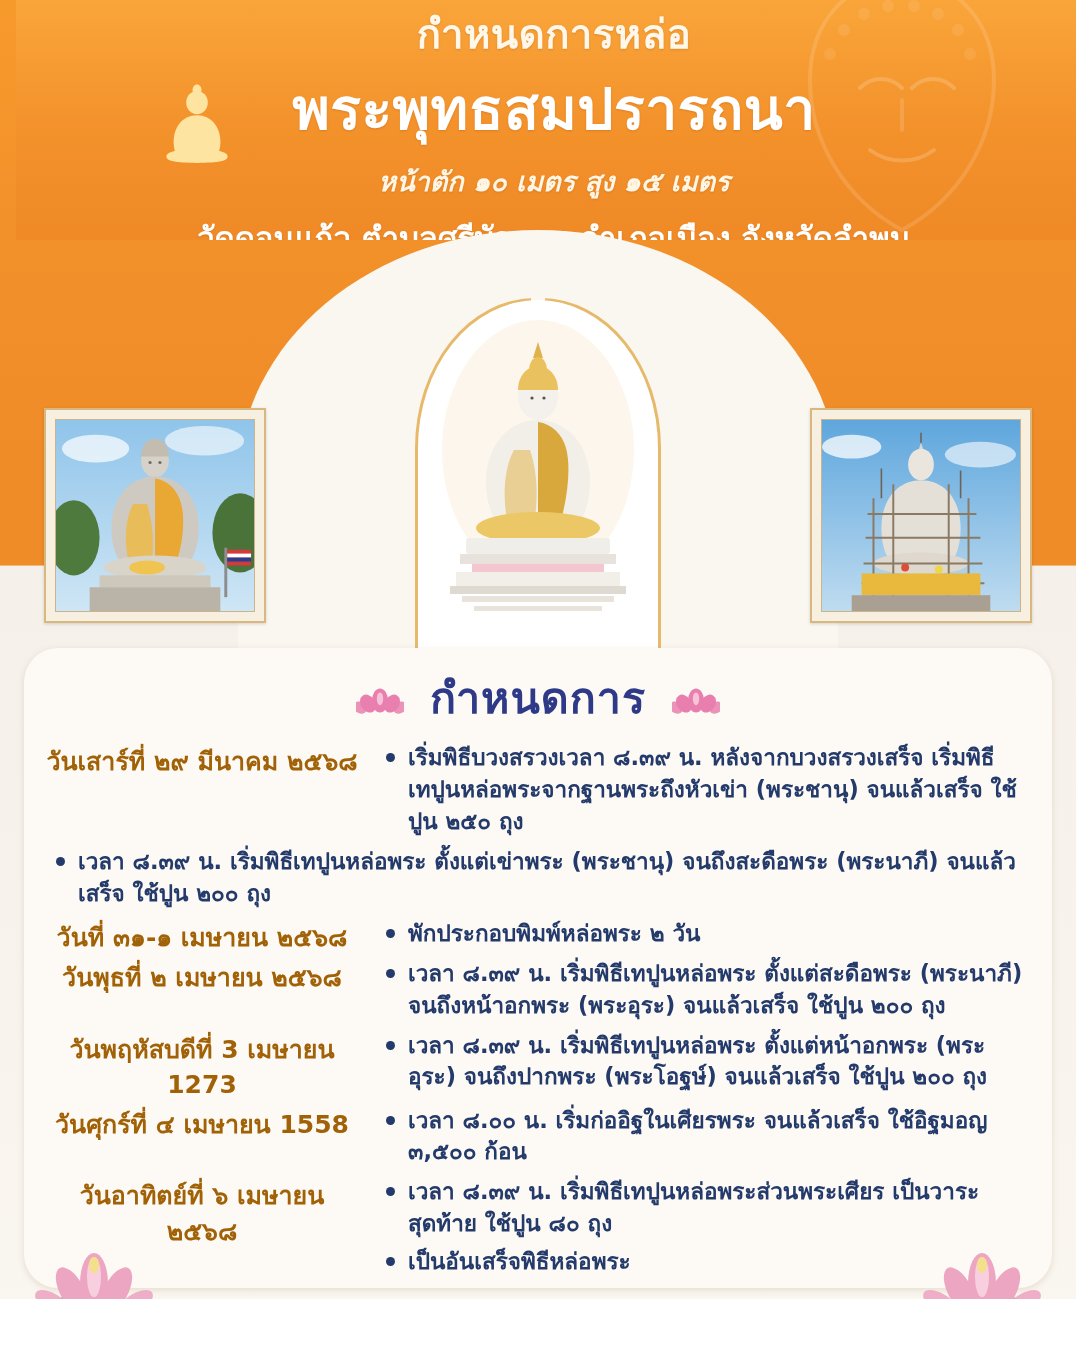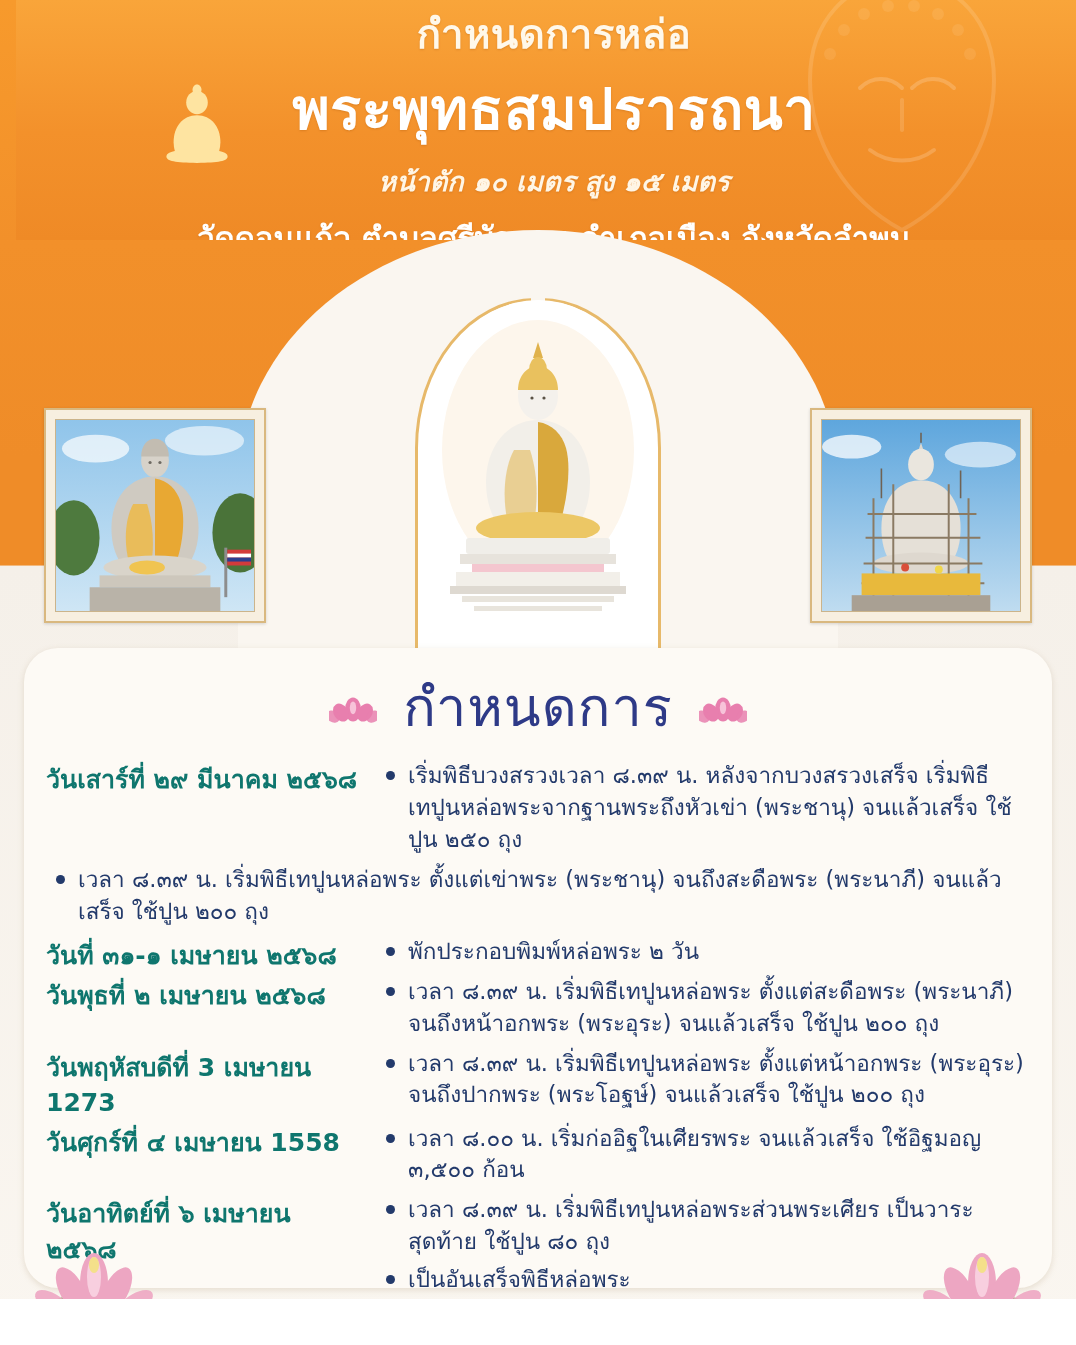--- a/index.html
+++ b/index.html
@@ -88,33 +88,33 @@
     position: absolute; left: 24px; top: 648px; width: 1028px; height: 640px;
     background: #fdfaf5;
     border-radius: 34px;
     box-shadow: 0 2px 6px rgba(160,130,90,.22);
   }
   .card-title-row {
     display: flex; align-items: center; justify-content: center; gap: 26px;
     padding-top: 16px;
   }
   .card-title {
-    font-size: 54px; font-weight: 400; color: #2e3a87; letter-spacing: 1px;
+    font-size: 43px; font-weight: 700; color: #2e3a87; letter-spacing: 1px;
   }
   .lotus-ico { width: 48px; height: 34px; }
   .lotus-ico svg { width: 100%; height: 100%; }
 
   .rows { padding: 10px 22px 0 22px; }
   .row { display: flex; align-items: flex-start; margin-bottom: 2px; }
   .row .date {
-    width: 330px; flex: 0 0 330px; text-align: left; padding-right: 18px;
-    color: #0f766e; font-size: 25px; font-weight: 600; line-height: 1.42;
+    width: 330px; flex: 0 0 330px; text-align: center; padding-right: 18px;
+    color: #a16207; font-size: 25px; font-weight: 600; line-height: 1.42;
     padding-top: 2px;
   }
-  .row .items { flex: 1; padding-left: 6px; }
+  .row .items { flex: 1; padding-left: 6px; font-weight: bold; }
   .bullet-item {
     position: relative; padding-left: 26px;
     color: #233a6b; font-size: 22.5px; line-height: 1.42;
     margin-bottom: 6px;
   }
   .bullet-item:before {
     content: ""; position: absolute; left: 4px; top: 11px;
     width: 9px; height: 9px; border-radius: 50%; background: #233a6b;
   }
 

